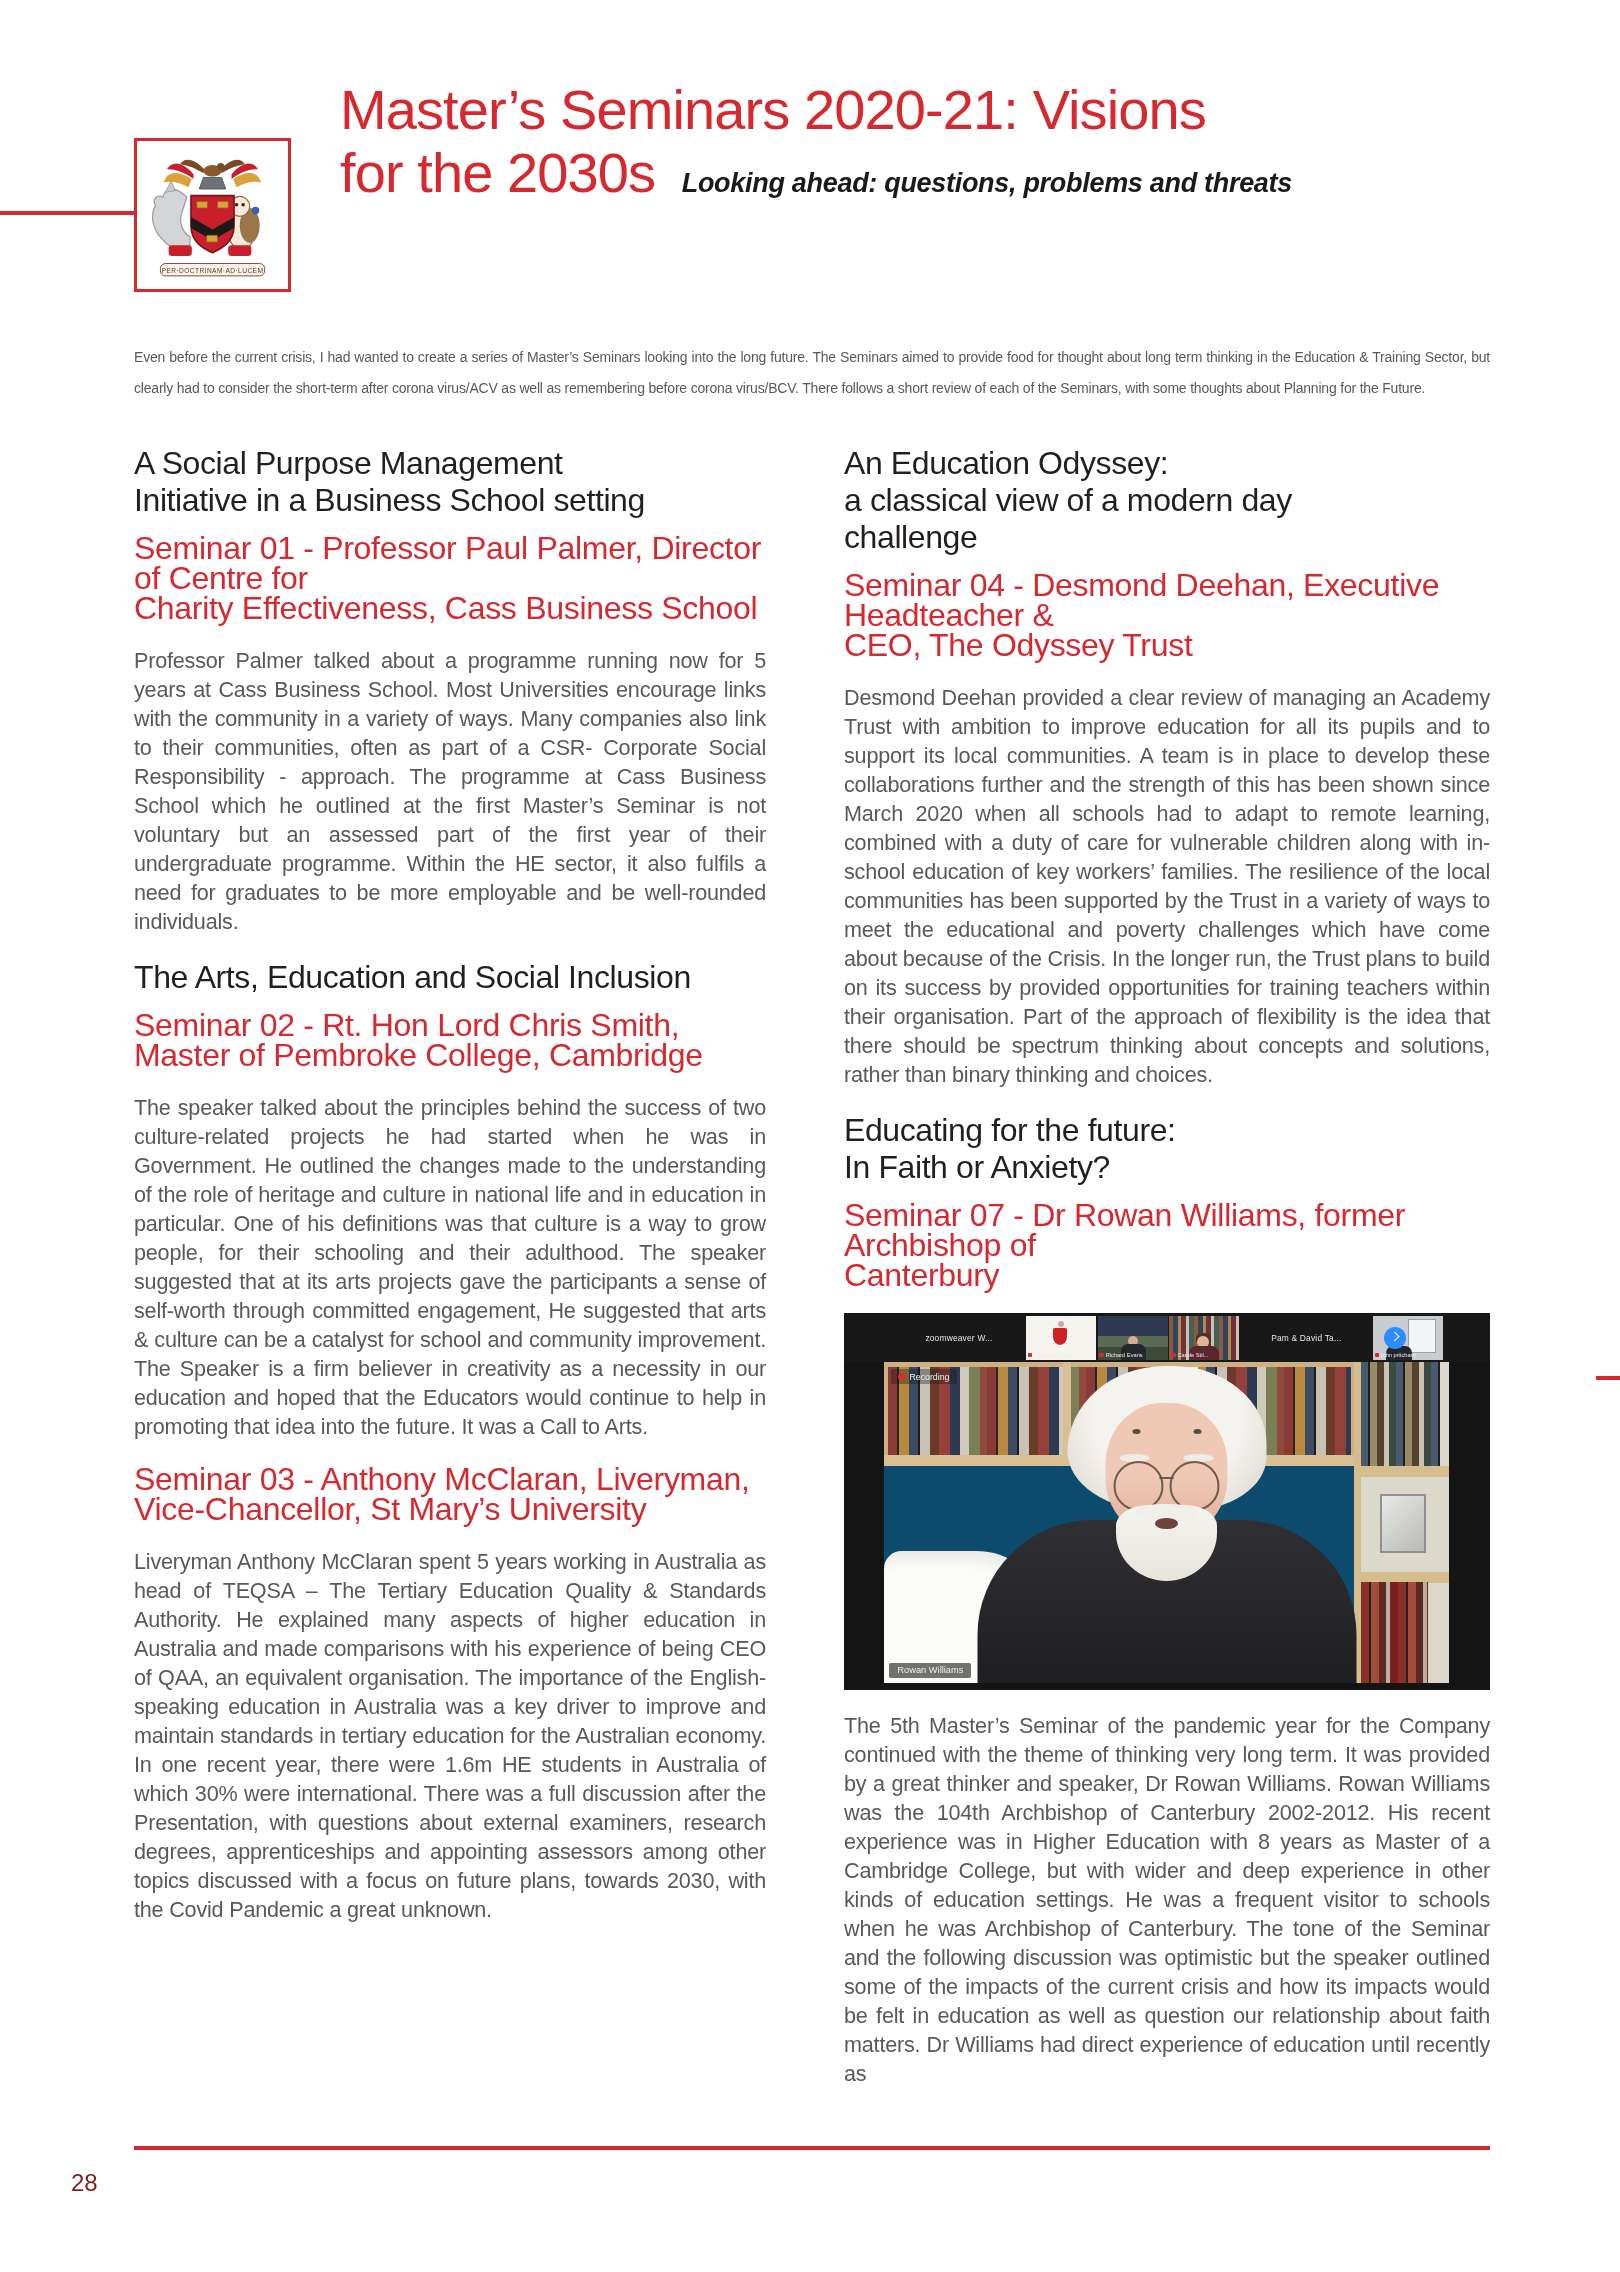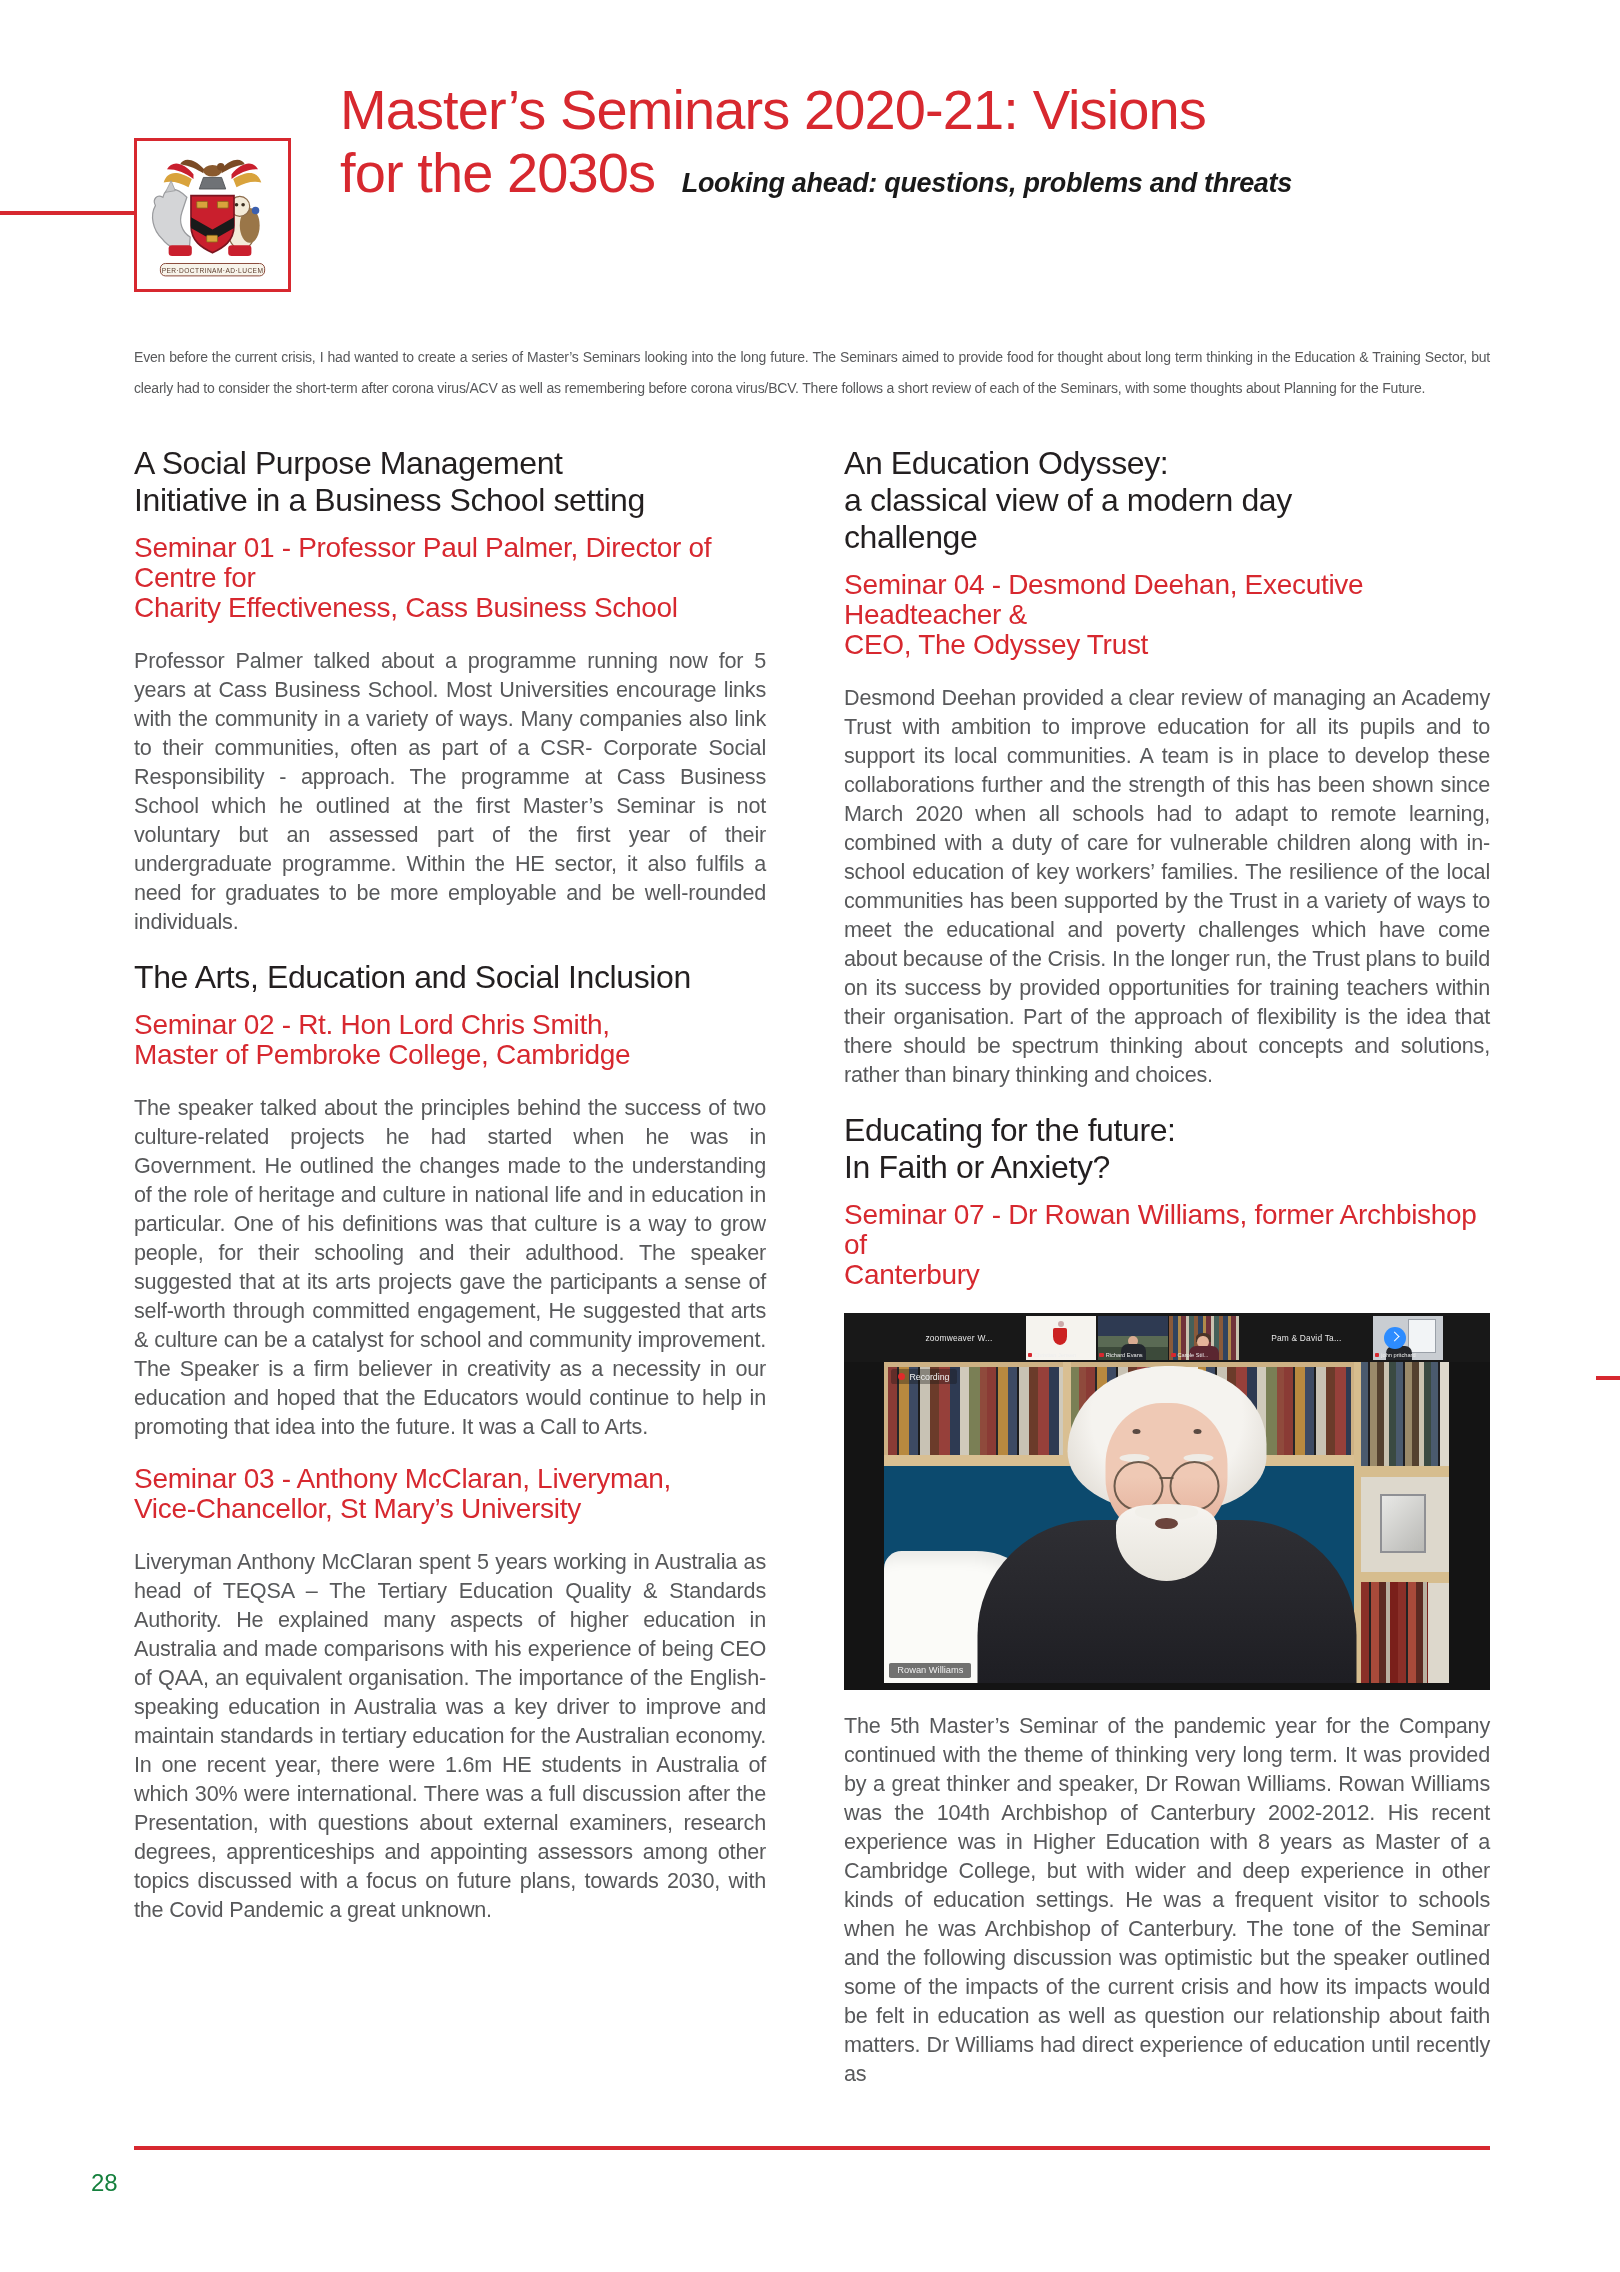--- a/index.html
+++ b/index.html
@@ -17,21 +17,21 @@
 
   
   .content{position:absolute;left:134px;top:328px;width:1356px;}
   .intro{font-size:14px;line-height:31px;text-align:justify;color:#58595b;letter-spacing:-0.2px;}
   .cols{display:flex;gap:78px;margin-top:41px;}
   .col-l{width:633px;}
   .col-r{width:646px;}
   .section + .section{margin-top:8.8px;}
   .sec-title{color:#231f20;font-size:32px;line-height:37px;font-weight:400;letter-spacing:-0.4px;
              white-space:pre-line;margin:0 0 14px 0;}
-  .sec-sub{color:#d7282f;font-size:28px;line-height:30px;font-weight:400;letter-spacing:-0.3px;
+  .sec-sub{color:#d7282f;font-size:32px;line-height:30px;font-weight:400;letter-spacing:-0.3px;
            white-space:pre-line;margin:0 0 23px 0;}
   .sec-body{font-size:21.6px;line-height:29px;letter-spacing:-0.2px;text-align:justify;
             color:#58595b;margin:0 0 23px 0;}
 
   
   .photo{position:relative;width:646px;height:377px;background:#141414;margin:3.5px 0 21px 0;}
   .zstrip{position:absolute;left:0;top:0;right:0;height:49px;background:#181818;display:flex;}
   .ztext{height:46px;margin-top:1.8px;width:132px;display:flex;align-items:center;justify-content:center;
          color:#e8e8e8;font-size:8.4px;letter-spacing:0.2px;}
   .ztile{position:relative;height:44px;margin:2.6px 0.9px 0 0.9px;width:70px;overflow:hidden;background:#333;}
@@ -97,21 +97,21 @@
   .mouth{position:absolute;left:50%;transform:translateX(-50%);top:152px;width:23px;height:11.5px;
          background:#6b443c;border-radius:50%;}
   .rec{position:absolute;left:7px;top:7px;display:flex;align-items:center;gap:4.4px;background:rgba(20,20,20,0.35);
        padding:2.6px 7px;border-radius:2.6px;color:#f2f2f2;font-size:8.8px;}
   .rec .dot{width:7px;height:7px;border-radius:50%;background:#e02b2b;}
   .nametag{position:absolute;left:5.3px;bottom:5.3px;background:rgba(0,0,0,0.55);color:#f0f0f0;font-size:9.3px;
            padding:2.6px 8px;border-radius:1.8px;}
 
   
   .bottom-rule{position:absolute;left:134px;top:2146px;width:1356px;height:4.4px;background:#d7282f;}
-  .page-num{position:absolute;left:71px;top:2169px;font-size:24px;color:#15803d;margin-left:20px;}
+  .page-num{position:absolute;left:71px;top:2169px;font-size:24px;color:#7f1d1d;}
   .right-dash{position:absolute;right:0;top:1376px;width:24px;height:4.4px;background:#d7282f;}
 </style>
 </head>
 <body>
 
 <div class="page">
 
   <div class="left-rule"></div>
 
   <div class="crest-box">

